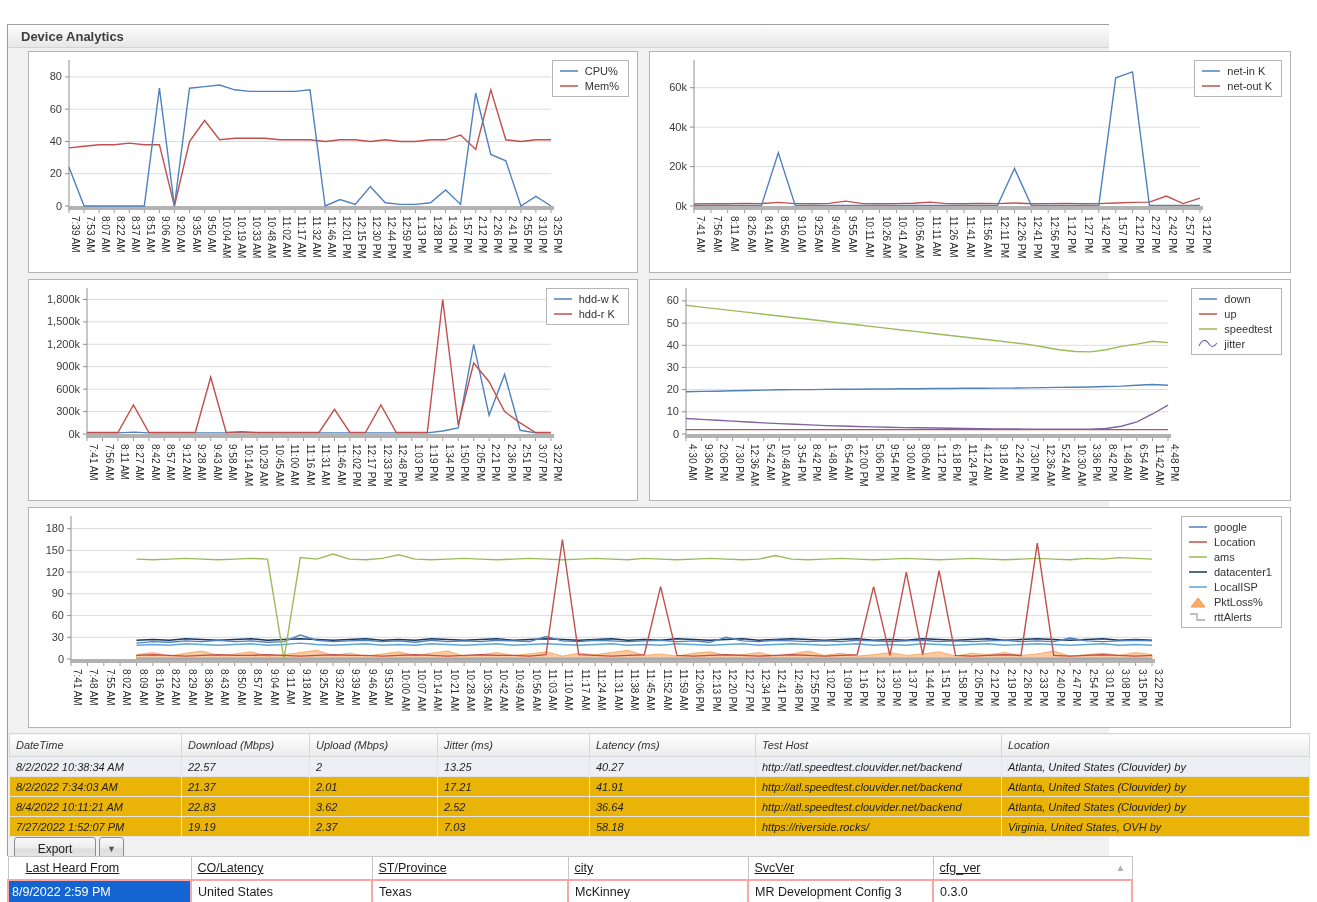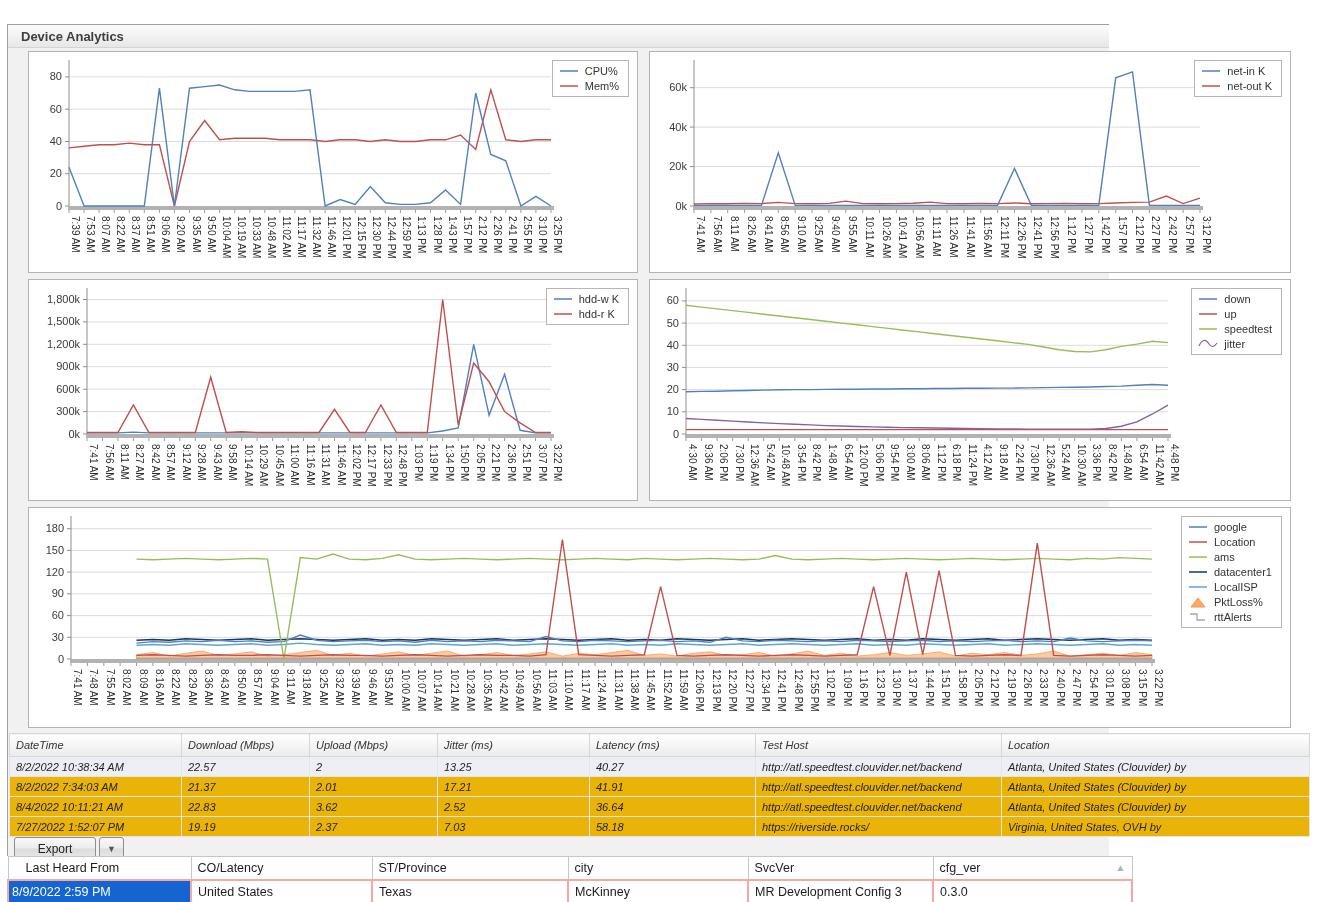--- a/index.html
+++ b/index.html
@@ -48,21 +48,21 @@
     height:23px;border:1px solid #8d8d8d;border-radius:3px;color:#222;
     background:linear-gradient(#f9f9f9,#ececec 48%,#dcdcdc 52%,#e9e9e9);
     font-family:"Liberation Sans",sans-serif;font-size:12px;
   }
   .btn-export{width:82px;margin-left:5px;}
   .btn-arrow{width:25px;margin-left:3px;font-size:9px;color:#555;padding:0;}
 
   .device-table{position:absolute;left:7px;top:856px;width:1124px;background:#fff;font-size:12.5px;}
   .device-table th{
     background:#ffffff;border:1px solid #c6c6c6;font-weight:normal;text-align:left;
-    padding:3px 6px;height:16px;color:#1c1c1c;overflow:hidden;white-space:nowrap;
+    padding:3px 6px;height:16px;color:#1c1c1c;overflow:hidden;white-space:nowrap;text-decoration:underline;
   }
   .device-table th:first-child{padding-left:17px;}
   .device-table td{
     border:2px solid #fca5a5;padding:3px 6px;height:16px;background:#fff;color:#1c1c1c;
     overflow:hidden;white-space:nowrap;
   }
   .device-table td.sel{background:#1464d2;color:#ffffff;padding-left:3px;}
   .sort{float:right;color:#aab2ba;font-size:10px;margin-top:1px;}
 </style>
 </head>

